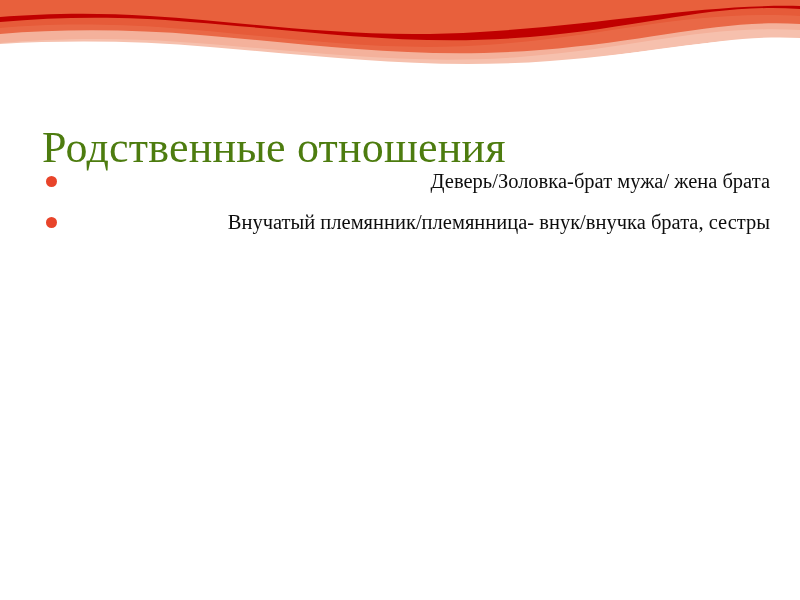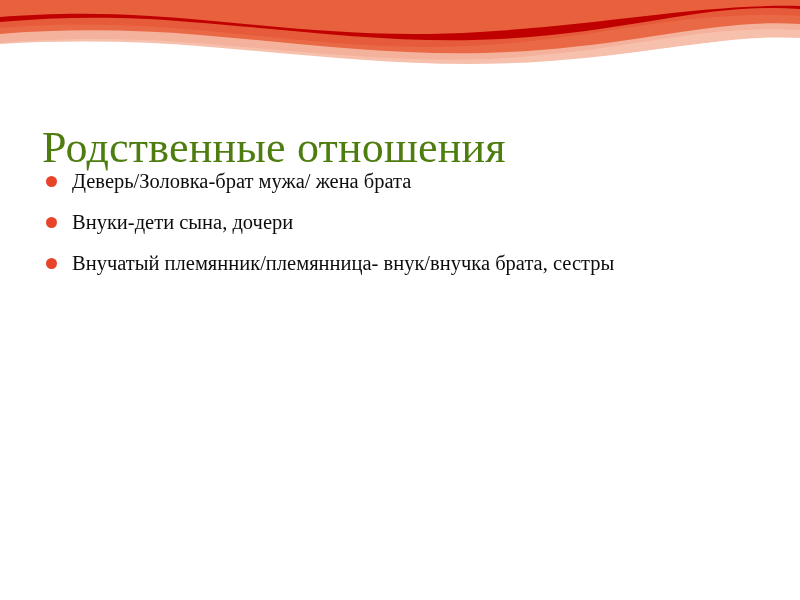--- a/index.html
+++ b/index.html
@@ -63,20 +63,21 @@
     left: 2px;
     top: 8px;
     width: 11px;
     height: 11px;
     border-radius: 50%;
     background: #e8442a;
     display: block;
   }
   .li-text {
     display: block;
+    text-align: right;
   }
 </style>
 </head>
 <body>
 
 <div class="slide">
 
   <svg class="decor" viewBox="0 0 800 70" preserveAspectRatio="none">
     <path d="M0,0 L800,0 L800,8 C700,2 640,26 520,36 C400,46 300,30 180,22 C110,17 50,18 0,22 Z" fill="#ffffff"></path>
     <path d="M0,0 L800,0 L800,16 C690,10 620,34 500,44 C380,54 280,36 170,28 C100,23 45,24 0,28 Z" fill="#c00000"></path>
@@ -88,21 +89,17 @@
 
   <h1 class="title">Родственные отношения</h1>
 
   <ul class="body-list">
     <li>
       <span class="bullet"></span>
       <span class="li-text">Деверь/Золовка-брат мужа/ жена брата</span>
     </li>
     <li>
       <span class="bullet"></span>
-      <span class="li-text">Внуки-дети сына, дочери</span>
-    </li>
-    <li>
-      <span class="bullet"></span>
       <span class="li-text">Внучатый племянник/племянница- внук/внучка брата, сестры</span>
     </li>
   </ul>
 
 </div>
 
 </body></html>

